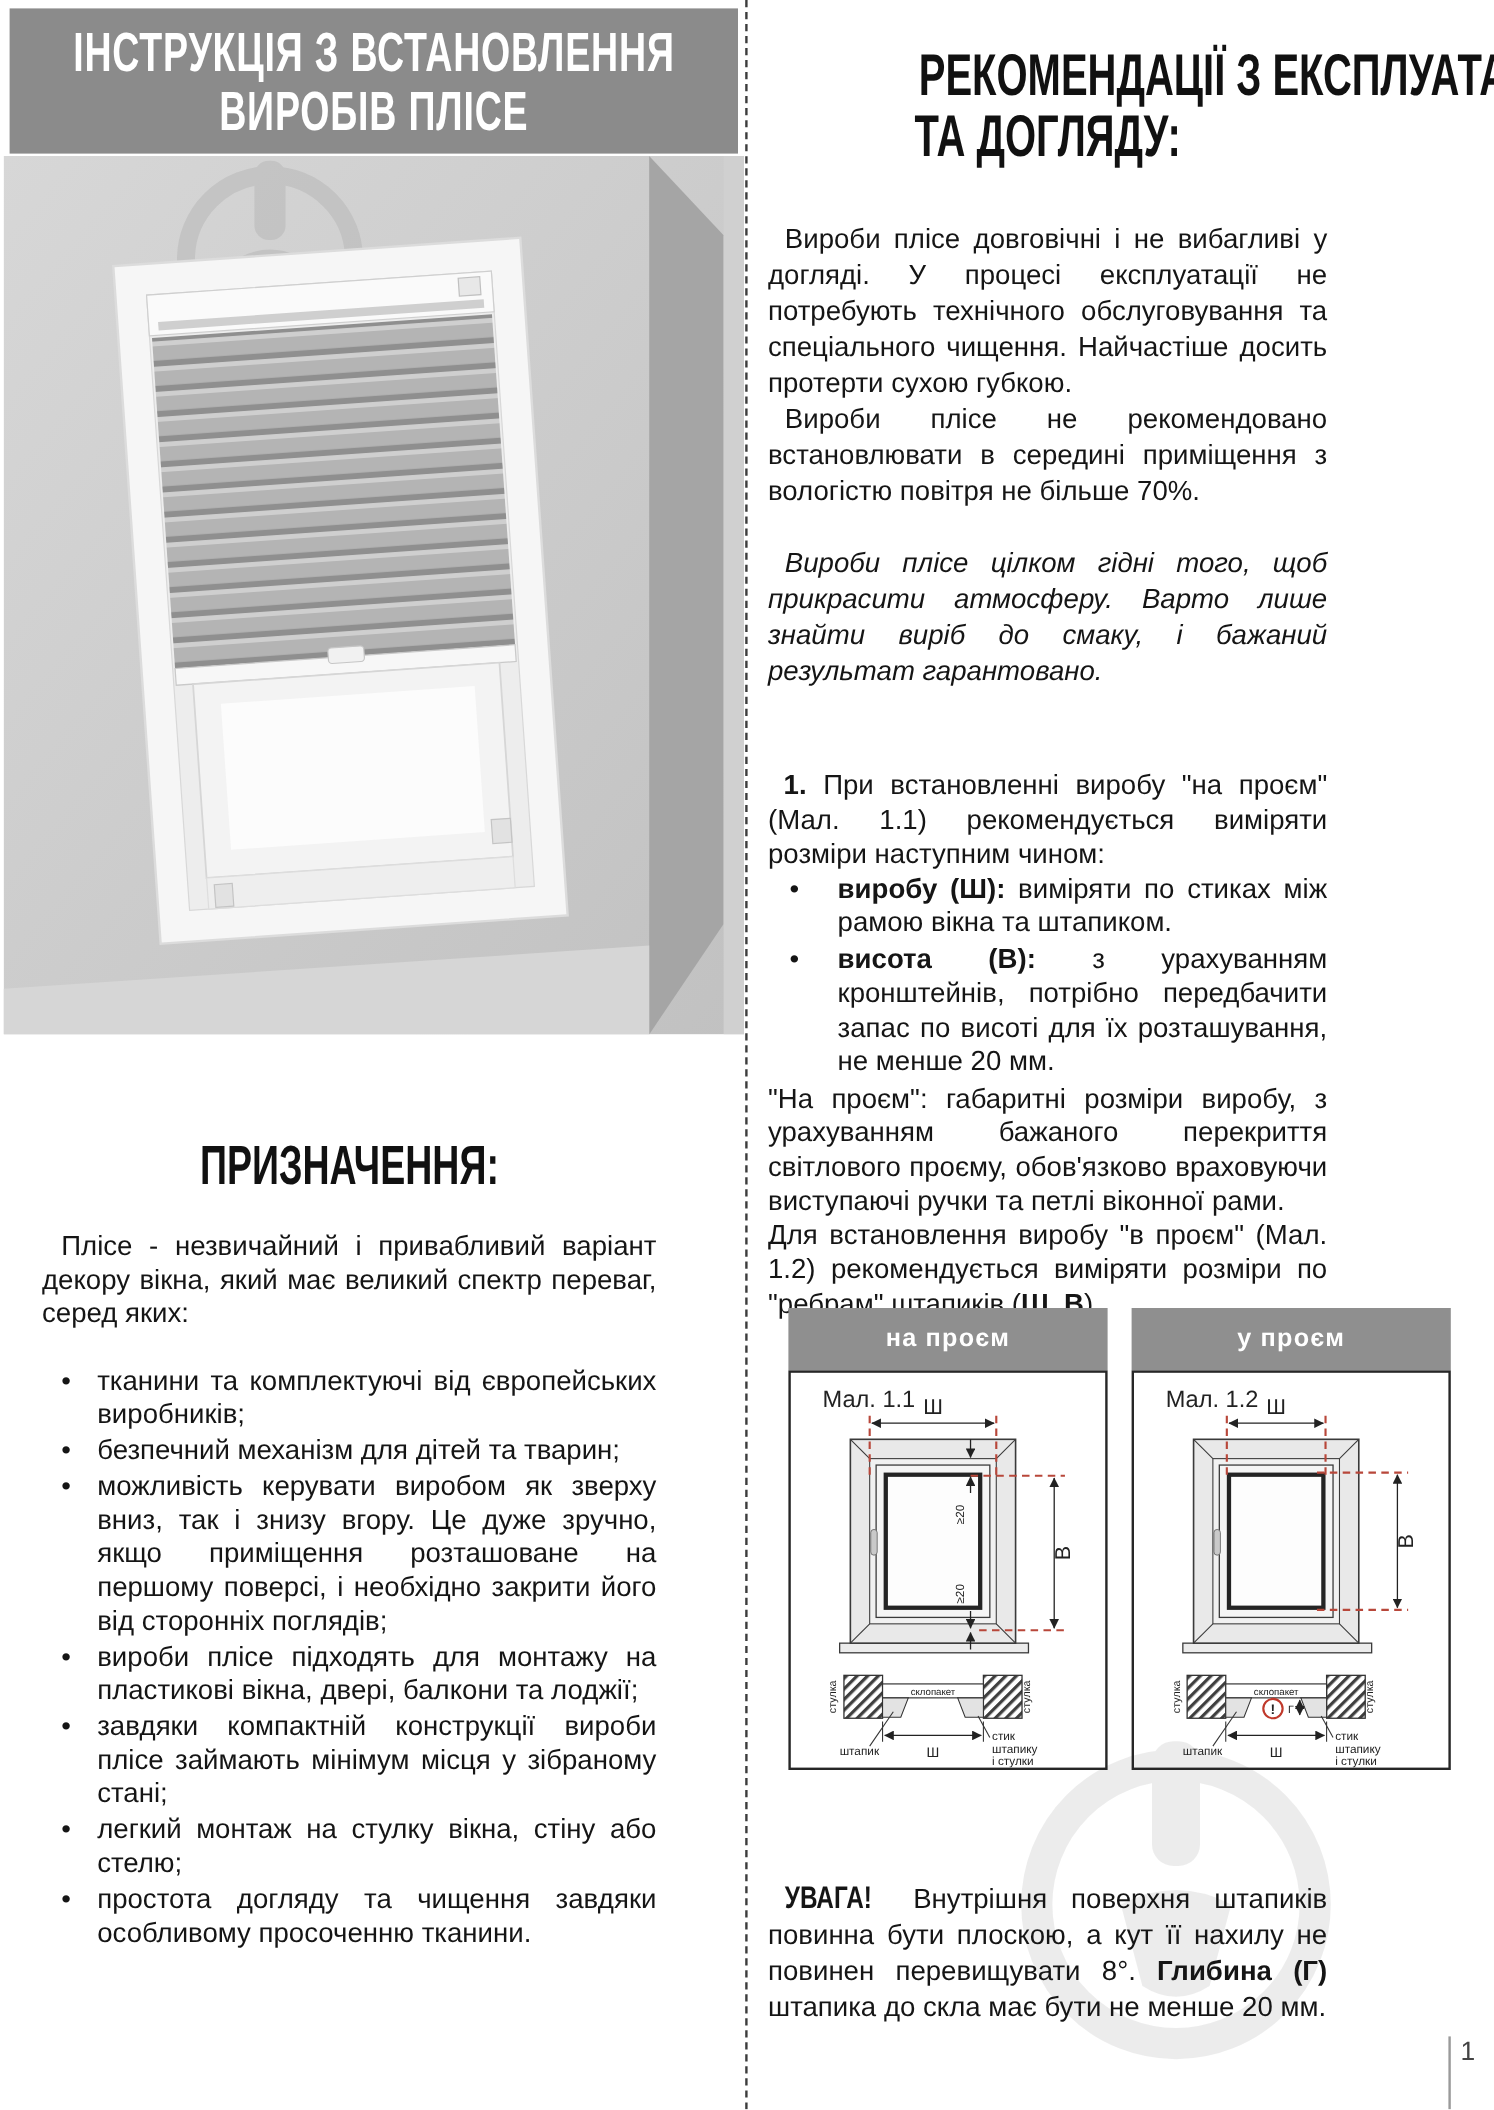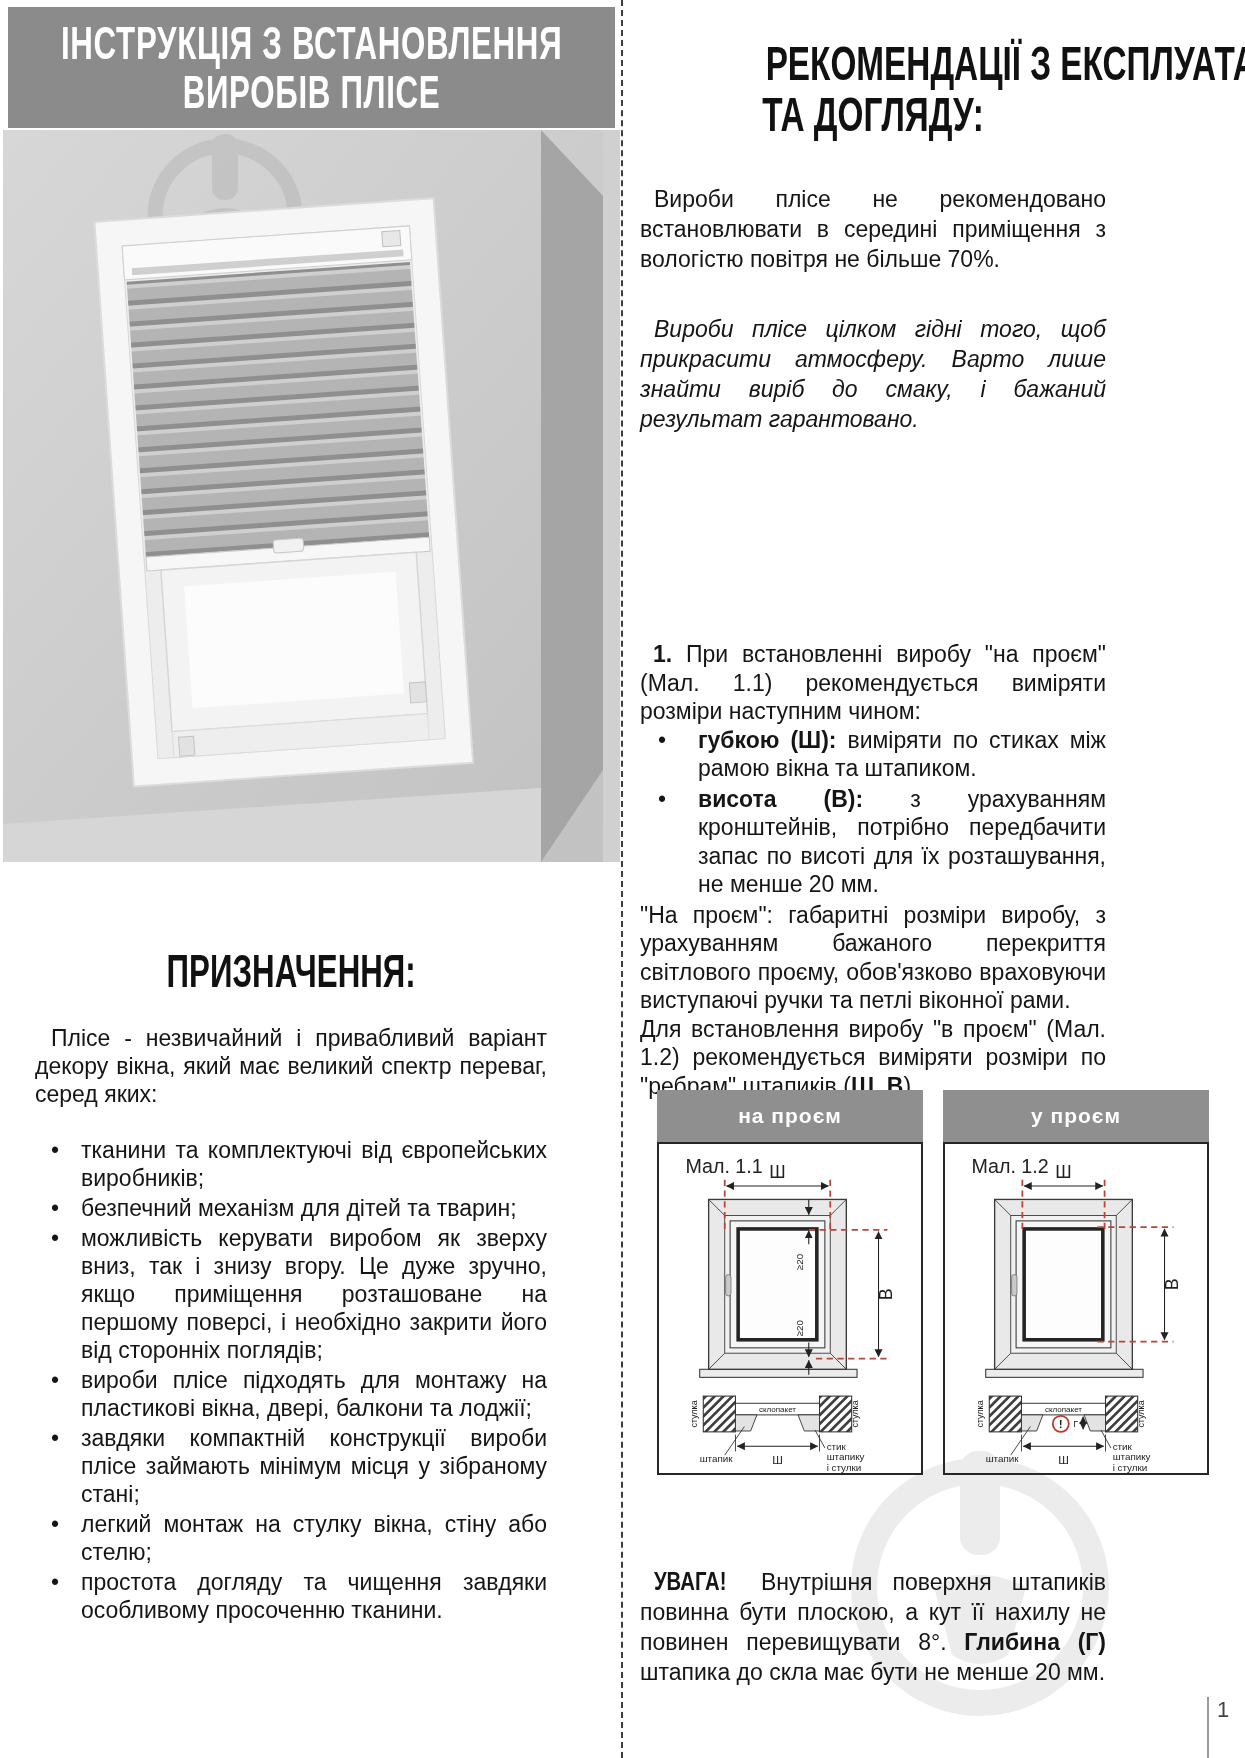--- a/index.html
+++ b/index.html
@@ -21,21 +21,21 @@
   .left-body .intro{margin:0 0 28px 0;text-align:justify;text-indent:16px;}
   .brow{display:flex;margin:0 0 2px 0;}
   .bmark{flex:0 0 46px;padding-left:16px;box-sizing:border-box;}
   .btext{flex:1;text-align:justify;}
 
   
   .r-head{position:absolute;left:640px;top:38px;width:466px;text-align:center;z-index:2;}
   .r-head .cnd{color:#111;font-size:49px;line-height:51px;}
   .r-care{position:absolute;left:640px;top:184px;width:466px;font-size:23px;line-height:30px;z-index:2;}
   .r-care p{margin:0;text-align:justify;text-indent:14px;}
-  .r-care p.gap{margin-top:40px;}
+  .r-care p.gap{margin-top:30px;}
   .r-care p.it{font-style:italic;}
   .r-h2{position:absolute;left:640px;top:550px;width:466px;text-align:center;z-index:2;}
   .r-h2 .cnd{color:#111;font-size:48px;line-height:50px;}
   .r-measure{position:absolute;left:640px;top:640px;width:466px;font-size:23px;line-height:28.5px;z-index:2;}
   .r-measure .step{margin:0;text-align:justify;text-indent:13px;}
   .r-measure .para{margin:0;text-align:justify;}
   .bmark2{flex:0 0 58px;padding-left:18px;box-sizing:border-box;}
   b{font-weight:700;}
 
   
@@ -147,30 +147,31 @@
       <div class="btext">простота догляду та чищення завдяки особливому просоченню тканини.</div>
     </div>
   </div>
 
   <div class="r-head">
     <span class="cnd">РЕКОМЕНДАЦІЇ З ЕКСПЛУАТАЦІЇ</span><br>
     <span class="cnd">ТА ДОГЛЯДУ:</span>
   </div>
 
   <div class="r-care">
+    <p>Вироби плісе довговічні і не вибагливі у догляді. У процесі експлуатації не потребують технічного обслуговування та спеціального чищення. Найчастіше досить протерти сухою губкою.</p>
     <p>Вироби плісе не рекомендовано встановлювати в середині приміщення з вологістю повітря не більше 70%.</p>
     <p class="gap it">Вироби плісе цілком гідні того, щоб прикрасити атмосферу. Варто лише знайти виріб до смаку, і бажаний результат гарантовано.</p>
   </div>
 
 
   <div class="r-measure">
     <p class="step"><b>1.</b><span> При встановленні виробу "на проєм" (Мал. 1.1) рекомендується виміряти розміри наступним чином:</span></p>
     <div class="brow">
       <div class="bmark2">•</div>
-      <div class="btext"><b>губкою (Ш):</b><span> виміряти по стиках між рамою вікна та штапиком.</span></div>
+      <div class="btext"><b>виробу (Ш):</b><span> виміряти по стиках між рамою вікна та штапиком.</span></div>
     </div>
     <div class="brow">
       <div class="bmark2">•</div>
       <div class="btext"><b>висота (В):</b><span> з урахуванням кронштейнів, потрібно передбачити запас по висоті для їх розташування, не менше 20 мм.</span></div>
     </div>
     <p class="para">"На проєм": габаритні розміри виробу, з урахуванням бажаного перекриття світлового проєму, обов'язково враховуючи виступаючі ручки та петлі віконної рами.</p>
     <p class="para"><span>Для встановлення виробу "в проєм" (Мал. 1.2) рекомендується виміряти розміри по "ребрам" штапиків (</span><b>Ш, В</b><span>).</span></p>
   </div>
 
   <div class="wm2">

